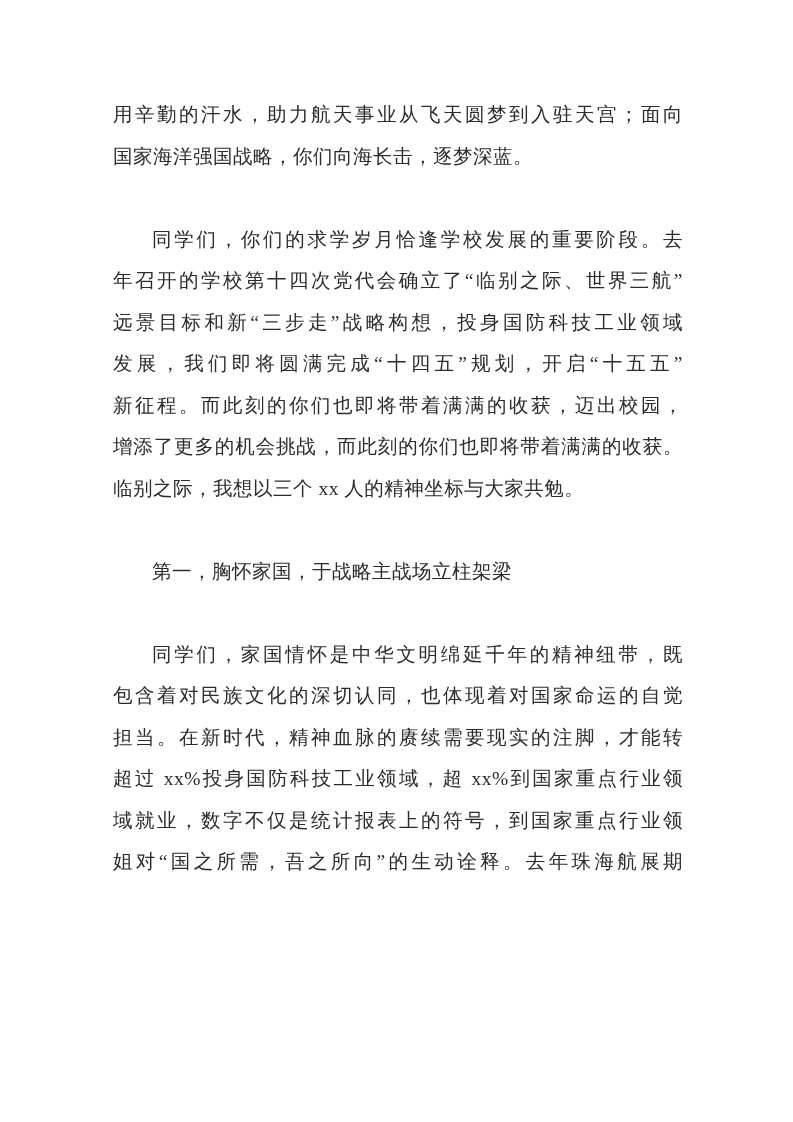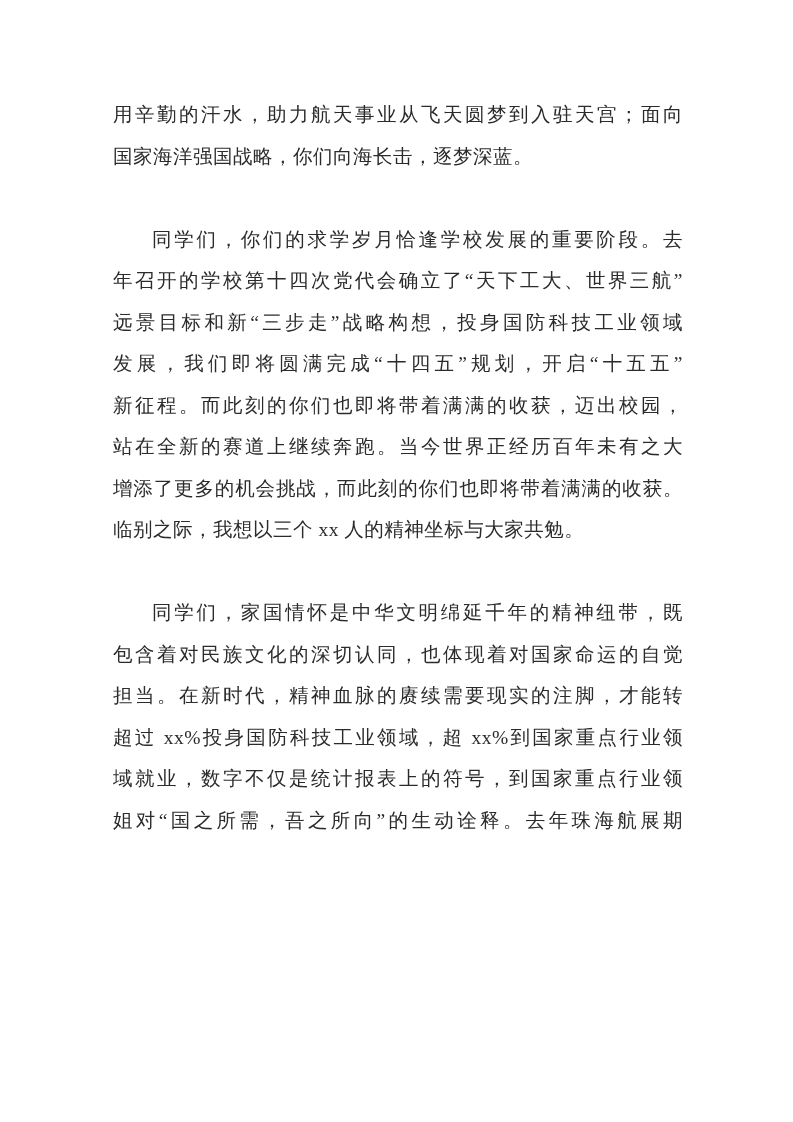--- a/index.html
+++ b/index.html
@@ -54,29 +54,31 @@
 <div class="page">
   <div class="content" style="color: rgb(43, 43, 43);">
 
     <div class="para">
       <div class="line">用辛勤的汗水，助力航天事业从飞天圆梦到入驻天宫；面向</div>
       <div class="line end">国家海洋强国战略，你们向海长击，逐梦深蓝。</div>
     </div>
 
     <div class="para">
       <div class="line ind">同学们，你们的求学岁月恰逢学校发展的重要阶段。去</div>
-      <div class="line">年召开的学校第十四次党代会确立了“天下工大、世界三航”</div>
+      <div class="line">年召开的学校第十四次党代会确立了“临别之际、世界三航”</div>
       <div class="line">远景目标和新“三步走”战略构想，投身国防科技工业领域</div>
       <div class="line">发展，我们即将圆满完成“十四五”规划，开启“十五五”</div>
       <div class="line">新征程。而此刻的你们也即将带着满满的收获，迈出校园，</div>
-      <div class="line">站在全新的赛道上继续奔跑。当今世界正经历百年未有之大</div>
       <div class="line">增添了更多的机会挑战，而此刻的你们也即将带着满满的收获。</div>
       <div class="line end">临别之际，我想以三个 xx 人的精神坐标与大家共勉。</div>
     </div>
 
+    <div class="para">
+      <div class="line end ind">第一，胸怀家国，于战略主战场立柱架梁</div>
+    </div>
 
     <div class="para">
       <div class="line ind">同学们，家国情怀是中华文明绵延千年的精神纽带，既</div>
       <div class="line">包含着对民族文化的深切认同，也体现着对国家命运的自觉</div>
       <div class="line">担当。在新时代，精神血脉的赓续需要现实的注脚，才能转</div>
       <div class="line">超过 xx%投身国防科技工业领域，超 xx%到国家重点行业领</div>
       <div class="line">域就业，数字不仅是统计报表上的符号，到国家重点行业领</div>
       <div class="line">姐对“国之所需，吾之所向”的生动诠释。去年珠海航展期</div>
     </div>
 

